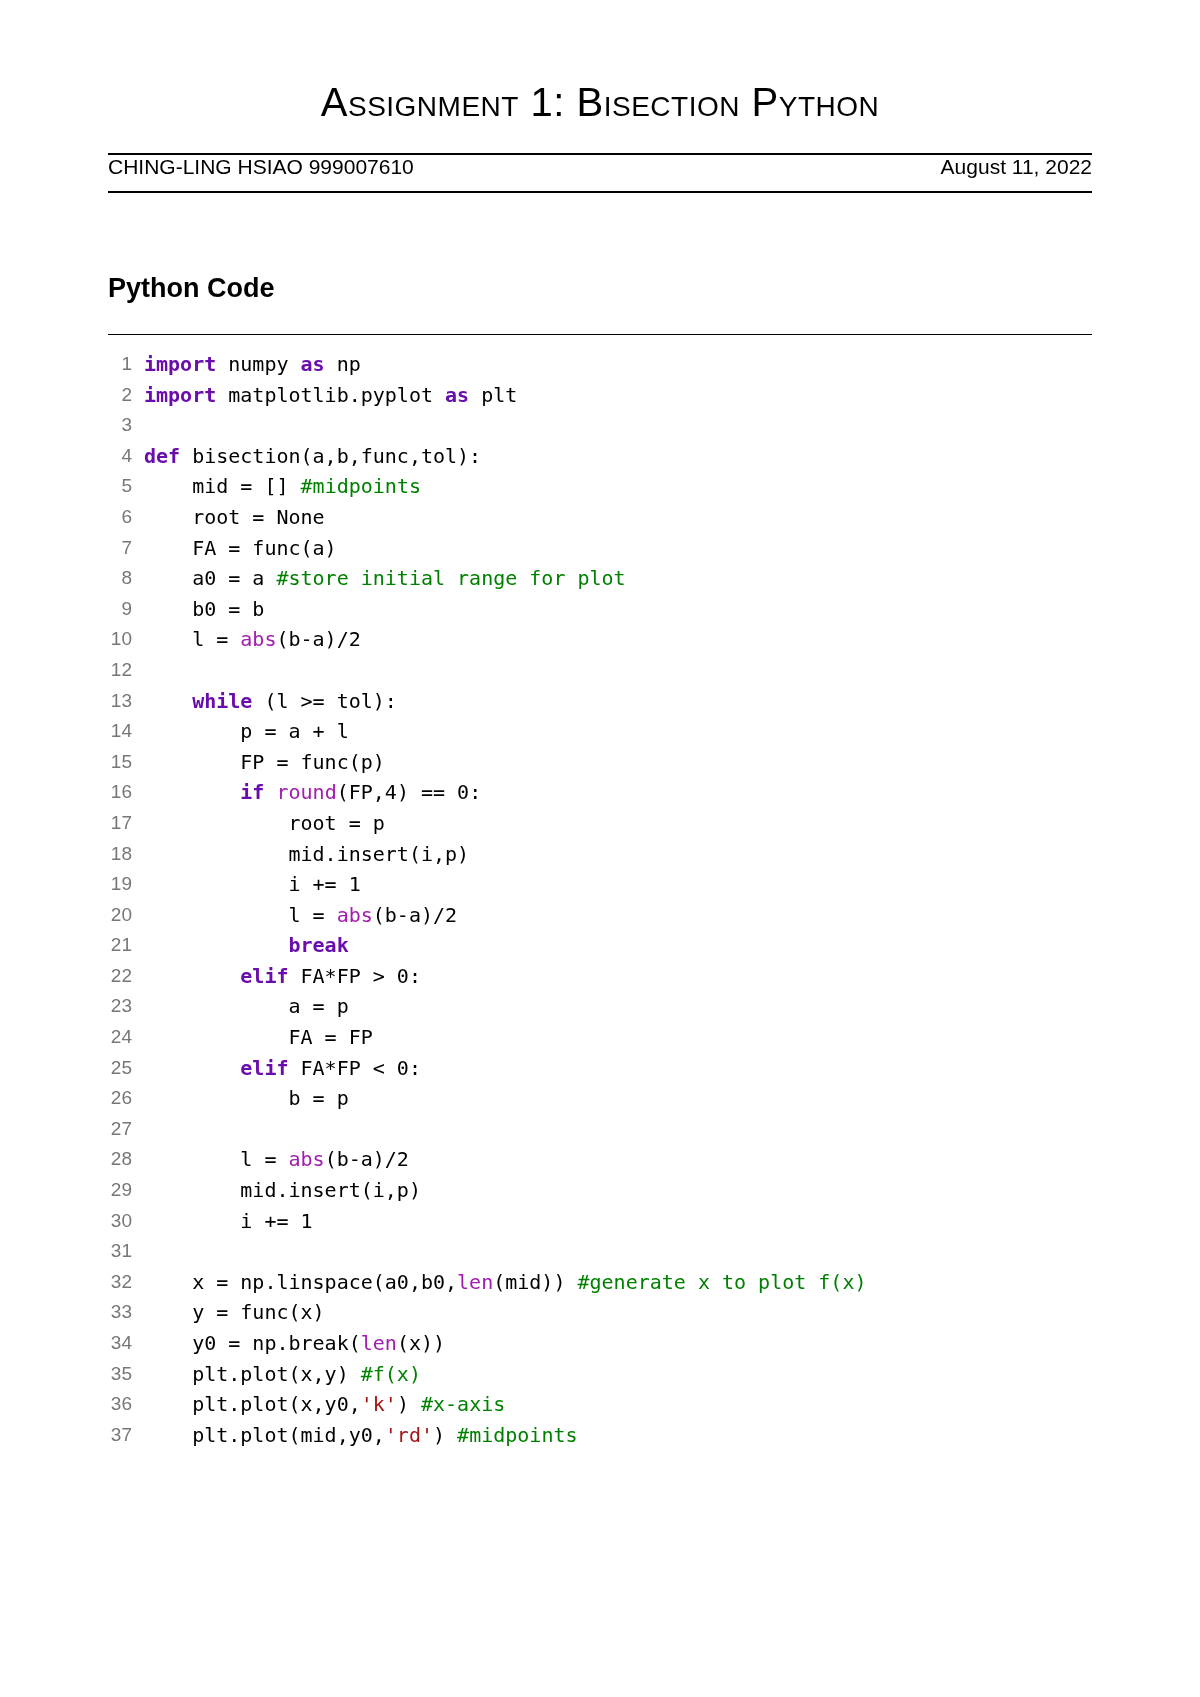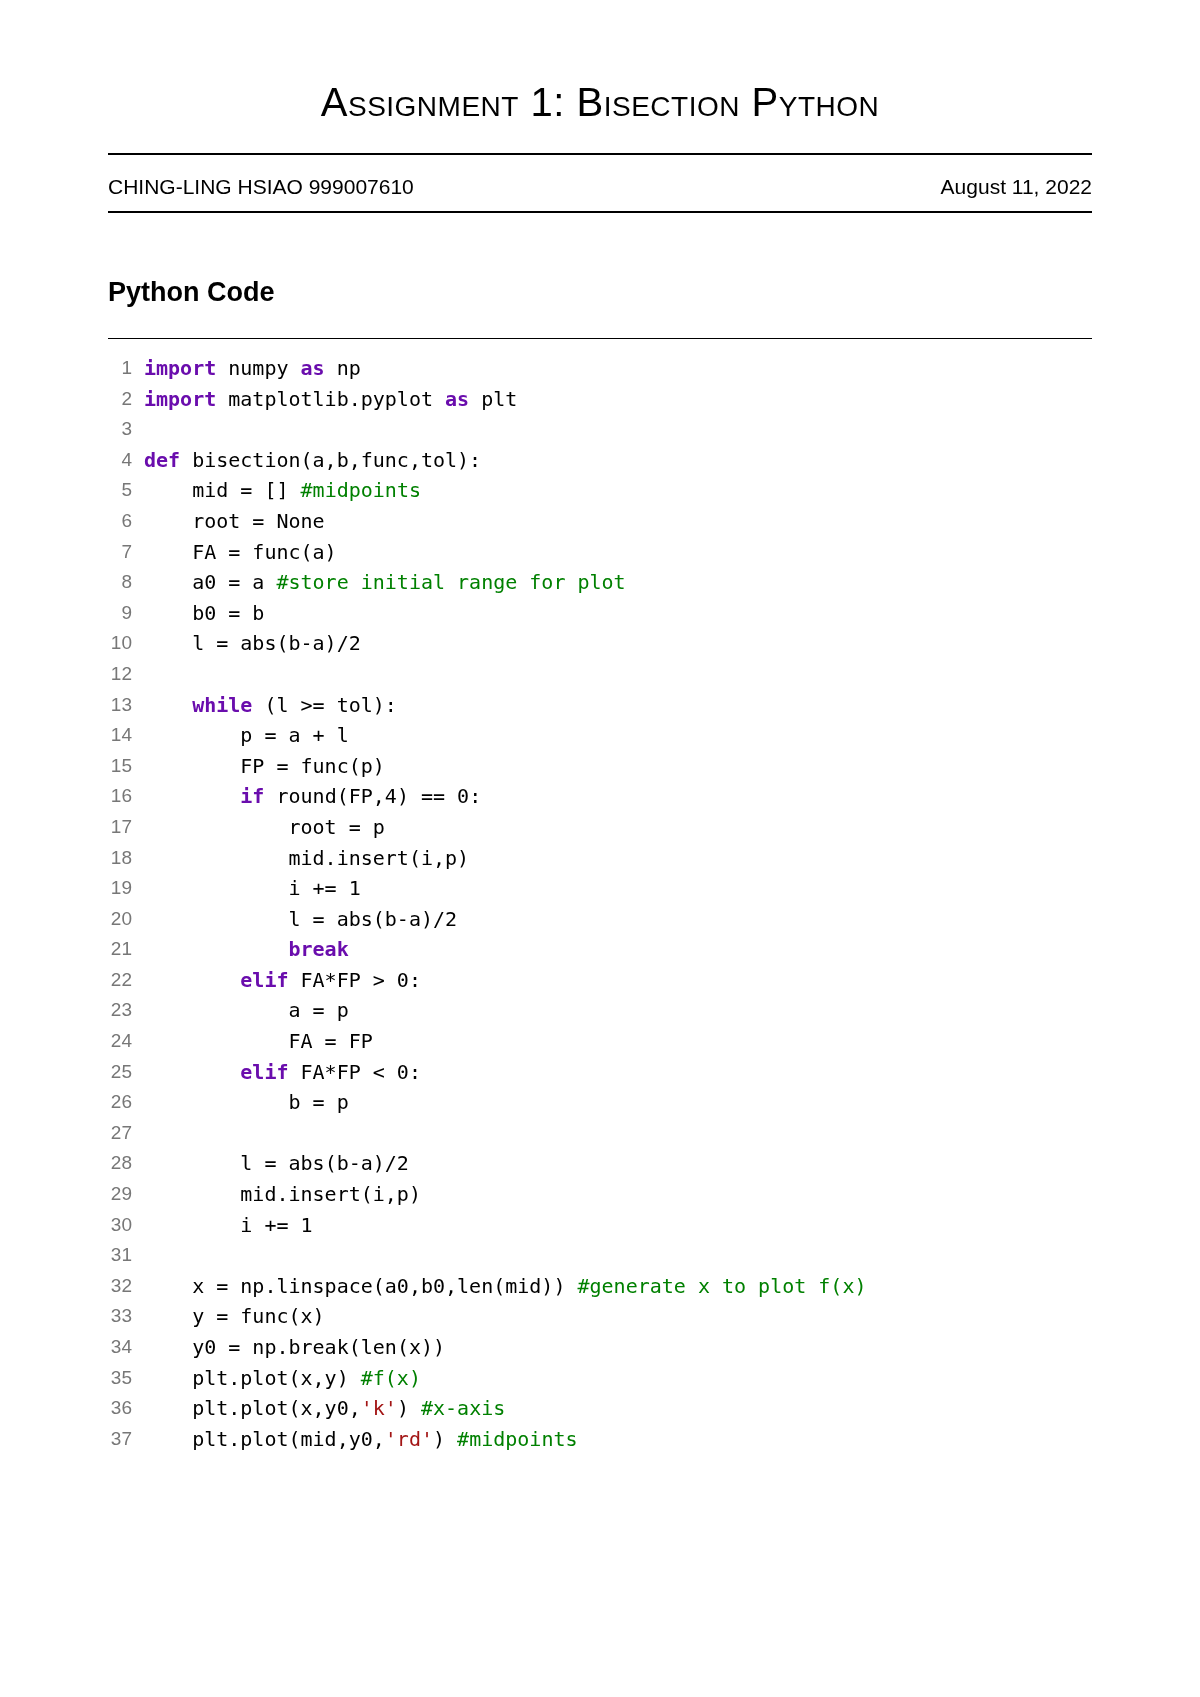--- a/index.html
+++ b/index.html
@@ -26,26 +26,26 @@
   }
   .hr-thin {
     border: none;
     border-top: 1px solid #000;
     margin: 0;
   }
   .header-row {
     display: flex;
     justify-content: space-between;
     font-size: 21px;
-    padding: 20px 0 12px 0;
+    padding: 0 0 12px 0;
   }
   .section-title {
     font-size: 27px;
     font-weight: bold;
-    margin-top: 64px;
+    margin-top: 80px;
     margin-bottom: 30px;
   }
   .code-block {
     margin-top: 14px;
   }
   .code-line {
     display: flex;
     font-family: "Menlo", "Consolas", "DejaVu Sans Mono", monospace;
     font-size: 20px;
     line-height: 30.6px;
@@ -55,21 +55,21 @@
     width: 36px;
     text-align: right;
     color: #777;
     flex-shrink: 0;
     padding-right: 12px;
     font-family: "Helvetica Neue", Helvetica, Arial, sans-serif;
     font-size: 19px;
   }
   .code-content { flex: 1; }
   .kw { color: #6a0dad; font-weight: bold; }     
-  .builtin { color: #000000; } 
+  .builtin { color: #a21caf; } 
   .comment { color: #008000; } 
   .str { color: #a31515; }     
 </style>
 </head>
 <body>
 
 <h1 class="title">Assignment 1: Bisection Python</h1>
 <hr class="hr-thick">
 <div class="header-row">
   <span>CHING-LING HSIAO 999007610</span>

